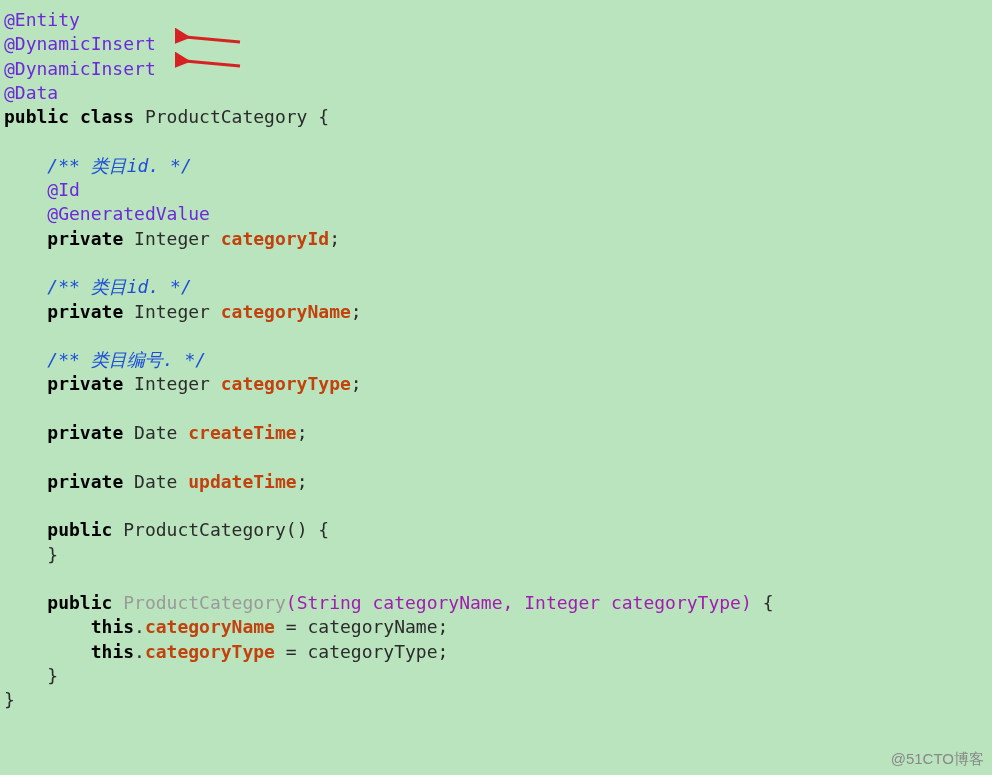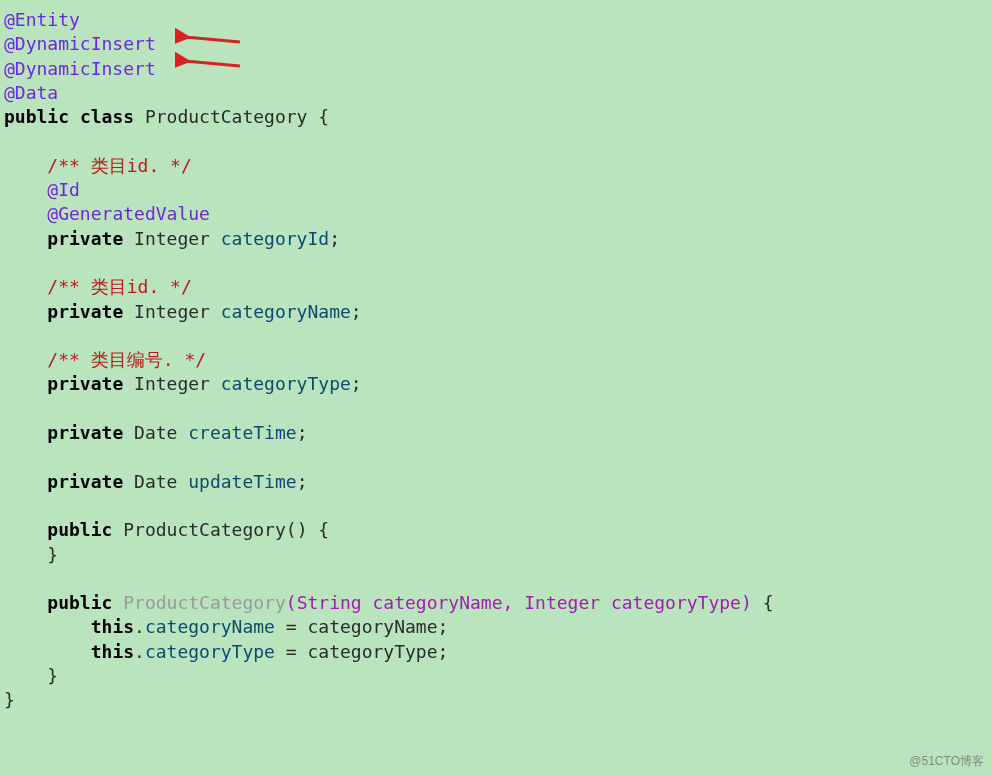--- a/index.html
+++ b/index.html
@@ -16,35 +16,35 @@
       line-height: 1.35;
       position: relative;
       padding: 8px 4px;
     }
     .code-container {
       white-space: pre;
     }
     .annotation { color: #6d28d9; }
     .keyword { color: #000000; font-weight: bold; }
     .identifier { color: #2b2b2b; }
-    .field { color: #0c4a6e; font-weight: normal; }
-    .comment { color: #b91c1c; }
+    .field { color: #c2410c; font-weight: bold; }
+    .comment { color: #1d4ed8; font-style: italic; }
     .brace { color: #2b2b2b; }
     .punct { color: #2b2b2b; }
     .param { color: #a21caf; }
     .methodgray { color: #9a9a9a; font-weight: normal; }
     .arrow {
       position: absolute;
       pointer-events: none;
     }
     .watermark {
       position: absolute;
       bottom: 6px;
       right: 8px;
-      font-size: 12px;
+      font-size: 15px;
       color: #888;
       font-family: sans-serif;
     }
   </style>
 </head>
 <body>
 
 <div class="code-container"><span class="annotation">@Entity</span>
 <span class="annotation">@DynamicInsert</span>
 <span class="annotation">@DynamicInsert</span>

